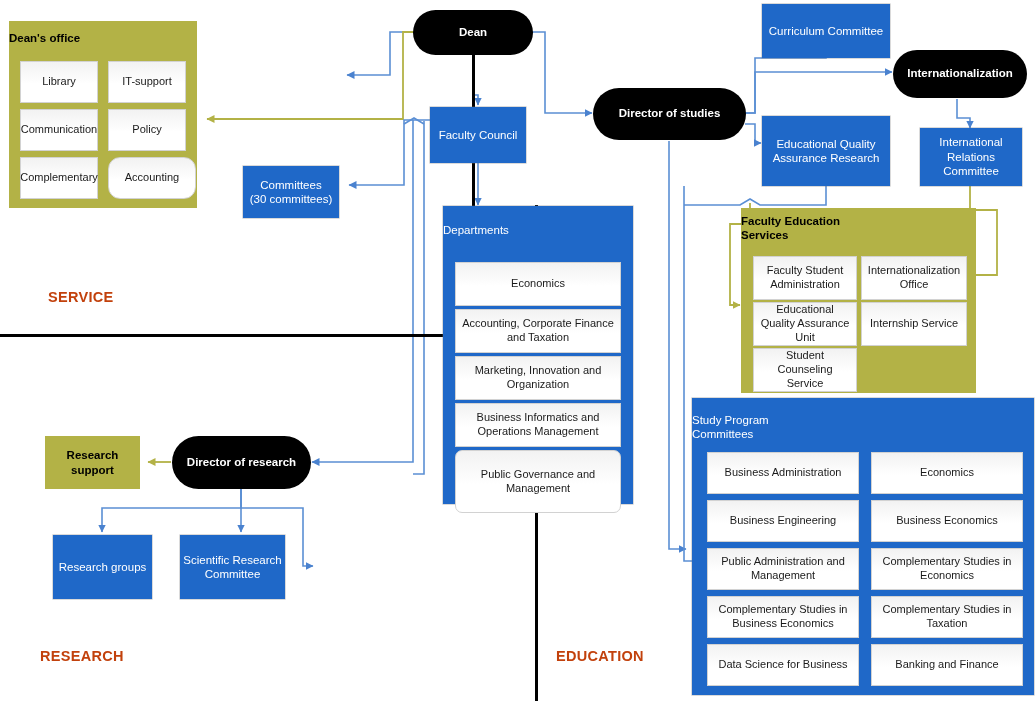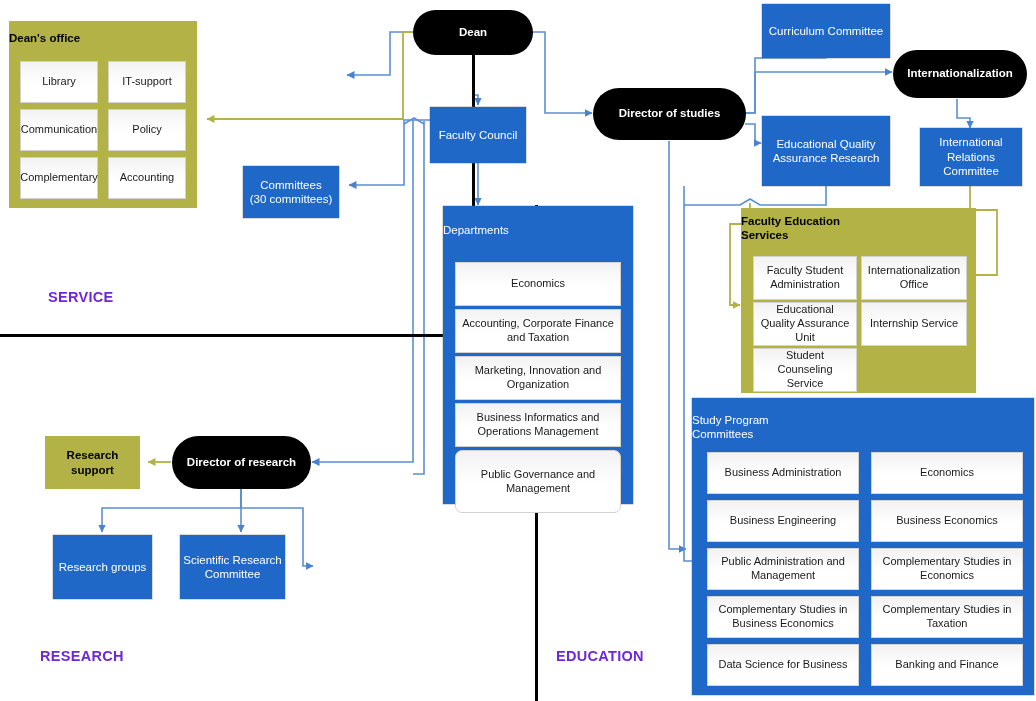--- a/index.html
+++ b/index.html
@@ -24,21 +24,21 @@
 
   
   .cell{position:absolute;box-sizing:border-box;
         background:linear-gradient(to bottom,#f2f2f2 0%,#ffffff 55%,#ffffff 100%);
         border:1px solid #d2d2d2;color:#1a1a1a;font-size:11px;line-height:1.25;
         display:flex;align-items:center;justify-content:center;text-align:center;padding:0 4px;}
 
   
   .divider{position:absolute;background:#000000;}
 
-  .section-label{position:absolute;font-size:14.5px;font-weight:bold;color:#6d28d9;letter-spacing:.3px;}
+  .section-label{position:absolute;font-size:14.5px;font-weight:bold;color:#c2410c;letter-spacing:.3px;}
 
   svg.links{position:absolute;left:0;top:0;width:1036px;height:701px;pointer-events:none;}
   .lnk-b{fill:none;stroke:#5b8fd4;stroke-width:1.6;}
   .lnk-o{fill:none;stroke:#b3b246;stroke-width:1.8;}
 </style>
 </head>
 <body>
 
 <div id="canvas">
 
@@ -102,21 +102,21 @@
   <div class="divider" style="left:535px;top:205px;width:3px;height:130px;"></div>
 
   <div class="node olive" style="left:9px;top:21px;width:188px;height:187px;"></div>
   <div class="grp-title o" style="left:9px;top:31px;width:188px;">Dean's office</div>
 
   <div class="cell" style="left:20px;top:61px;width:78px;height:42px;">Library</div>
   <div class="cell" style="left:108px;top:61px;width:78px;height:42px;">IT-support</div>
   <div class="cell" style="left:20px;top:109px;width:78px;height:42px;">Communication</div>
   <div class="cell" style="left:108px;top:109px;width:78px;height:42px;">Policy</div>
   <div class="cell" style="left:20px;top:157px;width:78px;height:42px;">Complementary</div>
-  <div class="cell" style="left:108px;top:157px;width:78px;height:42px;">Accounting</div>
+  <div class="cell" style="left:108px;top:157px;width:88px;height:42px;border-radius:12px;">Accounting</div>
 
 
   <div class="node blue" style="left:243px;top:166px;width:96px;height:52px;flex-direction:column;">
     <span>Committees</span>
     <span>(30 committees)</span>
   </div>
 
   <div class="node pill" style="left:413px;top:10px;width:120px;height:45px;">Dean</div>
 
   <div class="node blue" style="left:430px;top:107px;width:96px;height:56px;">Faculty Council</div>

